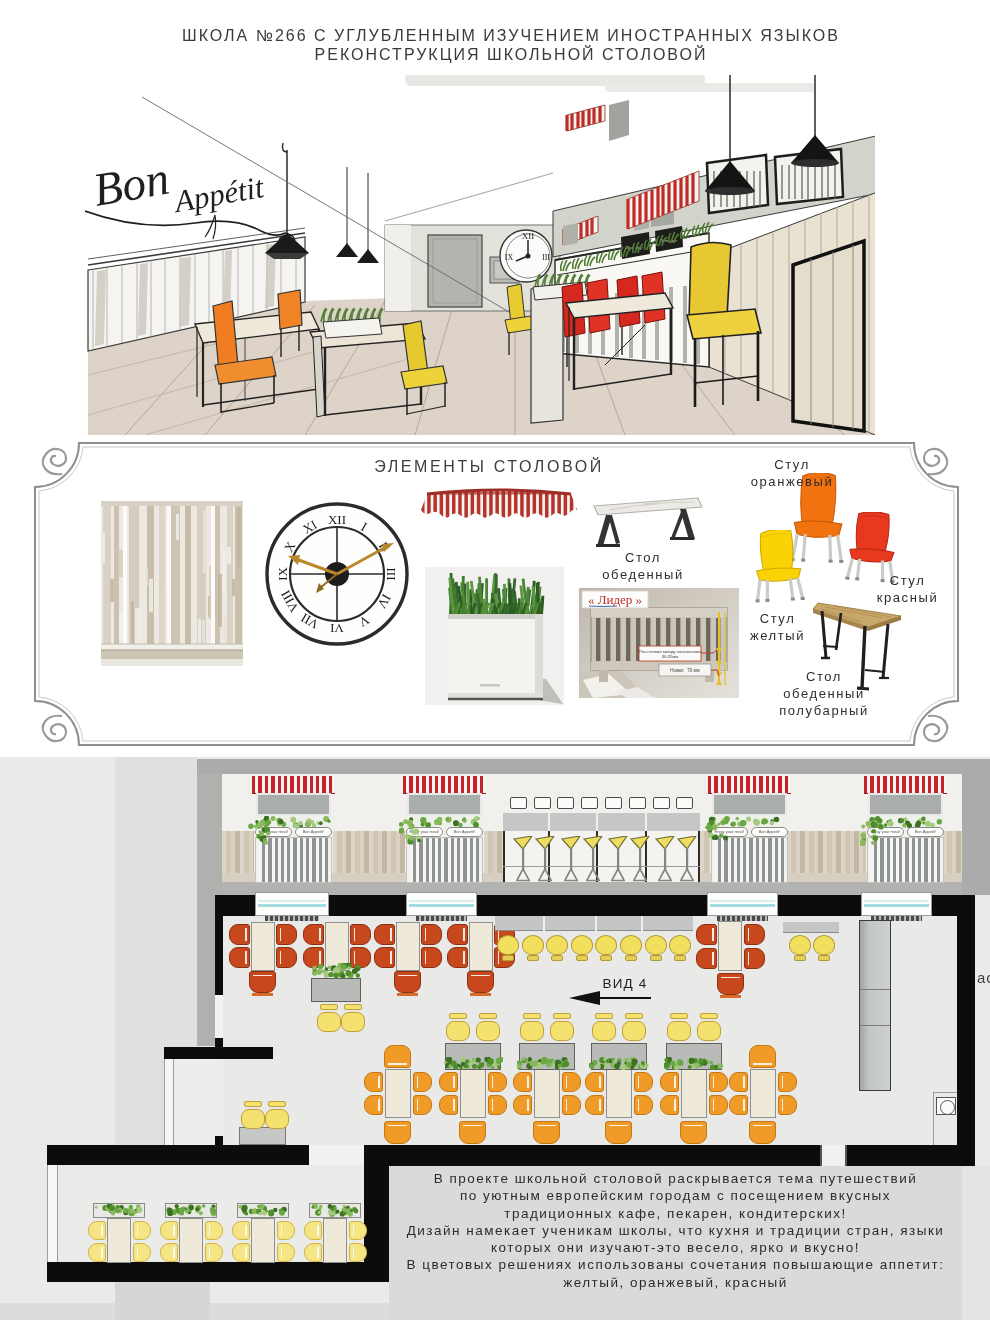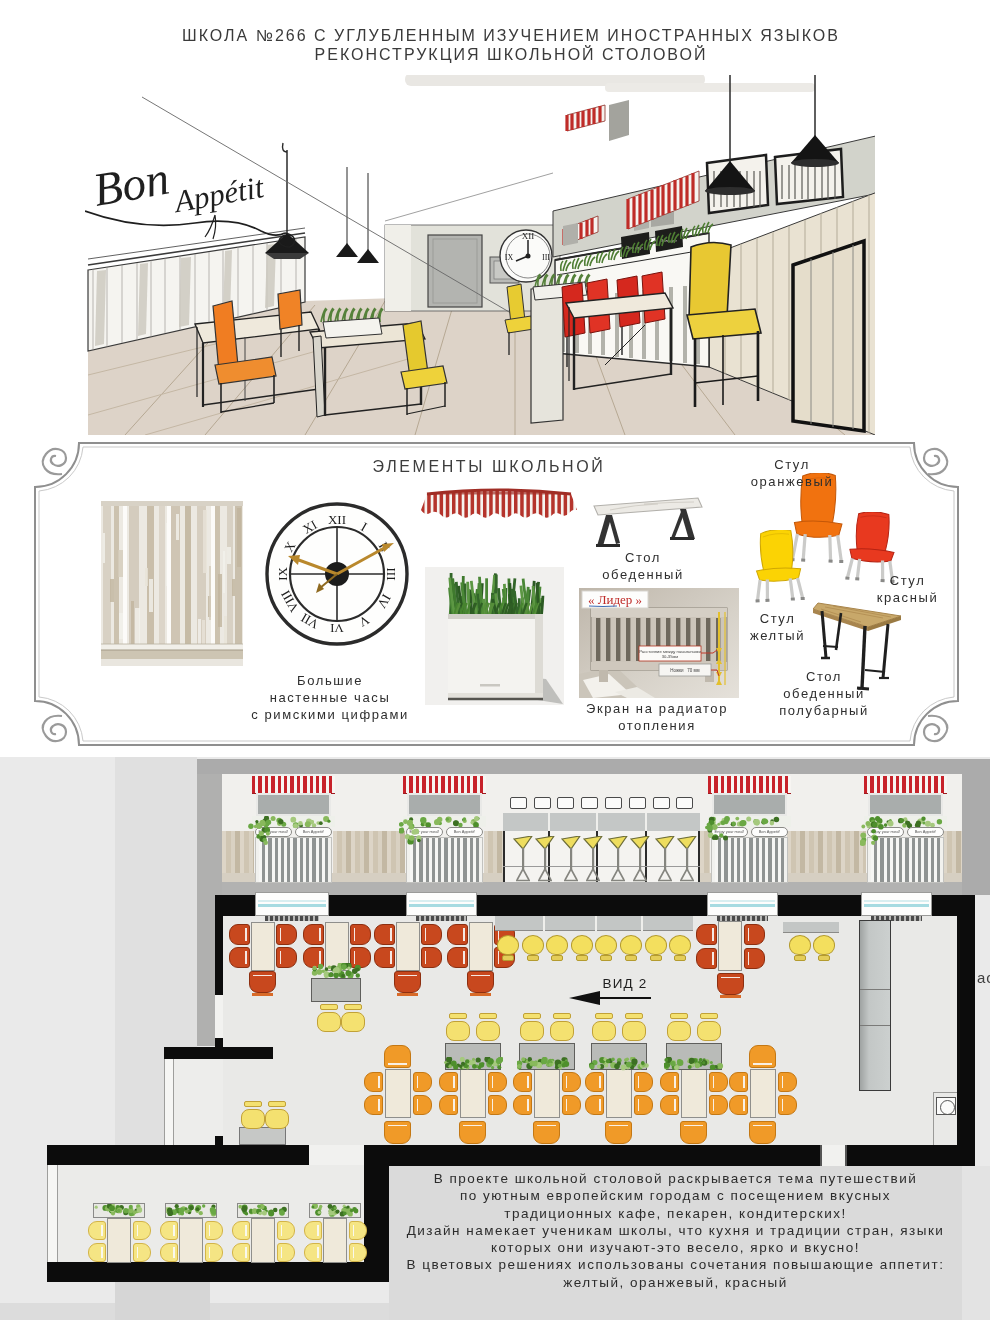--- a/index.html
+++ b/index.html
@@ -307,21 +307,21 @@
 
 <g transform="translate(48 308) scale(1 -1)">
         <path d="M 14 22 C -2 24 -10 12 -2 2 C 5 -7 18 -3 18 6 C 18 13 10 16 5 12 C 1 9 3 3 8 4" fill="none" stroke="#9a9a9a" stroke-width="2.2"></path>
       </g>
 
 <g transform="translate(942 308) scale(-1 -1)">
         <path d="M 14 22 C -2 24 -10 12 -2 2 C 5 -7 18 -3 18 6 C 18 13 10 16 5 12 C 1 9 3 3 8 4" fill="none" stroke="#9a9a9a" stroke-width="2.2"></path>
       </g>
 </svg>
 
-<div class="abs" style="left:299px;top:458px;width:380px;text-align:center;font-size:16px;letter-spacing:2.6px;color:#3d3d3d;">ЭЛЕМЕНТЫ ШКОЛЬНОЙ</div>
+<div class="abs" style="left:299px;top:458px;width:380px;text-align:center;font-size:16px;letter-spacing:2.6px;color:#3d3d3d;">ЭЛЕМЕНТЫ СТОЛОВОЙ</div>
 
 <svg class="abs" style="left:101px;top:501px" width="142" height="165" viewBox="0 0 142 165">
 <rect width="142" height="165" fill="#ece9e2"></rect>
 <rect x="2" y="4" width="8" height="140" fill="#d8d1c4"></rect>
 <rect x="13" y="4" width="5" height="140" fill="#ccc2af"></rect>
 <rect x="28" y="4" width="10" height="140" fill="#d4ccbe"></rect>
 <rect x="46" y="4" width="7" height="140" fill="#c9beaa"></rect>
 <rect x="58" y="4" width="6" height="140" fill="#dcd5c9"></rect>
 <rect x="70" y="4" width="9" height="140" fill="#cfc5b4"></rect>
 <rect x="84" y="4" width="6" height="140" fill="#c6bba6"></rect>
@@ -382,21 +382,20 @@
 <text x="73" y="23" font-size="13" font-family="Liberation Serif,serif" fill="#1e1e1e" text-anchor="middle" transform="rotate(330 73 73)">XI</text>
 <circle cx="73" cy="73" r="12" fill="#1c1c1c"></circle>
 <line x1="73" y1="73" x2="122" y2="46" stroke="#b9882c" stroke-width="3"></line>
 <polygon points="118,43 130,42 120,51" fill="#b9882c"></polygon>
 <line x1="73" y1="73" x2="32" y2="58" stroke="#b9882c" stroke-width="3"></line>
 <polygon points="36,54 24,55 34,64" fill="#b9882c"></polygon>
 <line x1="73" y1="73" x2="56" y2="87" stroke="#8f6a20" stroke-width="2"></line>
 <polygon points="60,88 52,92 55,82" fill="#8f6a20"></polygon>
 </svg>
 
-<div class="lbl" style="left:245px;top:672px;width:170px;">Большие<br>настенные часы<br>с римскими цифрами</div>
 
 <svg class="abs" style="left:421px;top:486px" width="156" height="38" viewBox="0 0 156 38">
 <defs>
         <clipPath id="awnclip">
           <path d="M 6 8 Q 78 0 150 8 L 156 24 Q 152 22 148 27 Q 144 32 139 28 Q 134 25 130 30 Q 125 34 120 29 Q 114 25 109 30 Q 104 34 99 29 Q 94 25 89 30 Q 84 34 79 29 Q 74 25 69 30 Q 64 34 59 29 Q 54 25 49 30 Q 44 34 39 29 Q 34 25 29 30 Q 24 34 19 28 Q 14 24 9 27 Q 4 30 0 24 Z"></path>
         </clipPath>
       </defs>
 <g clip-path="url(#awnclip)">
         <rect width="156" height="38" fill="#f6f4f0"></rect>
 <rect x="0.0" y="0" width="3.5" height="38" fill="#b5342c"></rect>
@@ -583,21 +582,20 @@
       <polygon points="137,97 143,97 140,91" fill="#e3c02d"></polygon>
 <rect x="60" y="58" width="62" height="15" fill="#fbfaf8" stroke="#b4341f" stroke-width="0.8"></rect>
 <text x="91" y="65" text-anchor="middle" font-size="4.2" fill="#444">Расстояние между начальными</text>
 <text x="91" y="70" text-anchor="middle" font-size="4.2" fill="#444">30-35мм</text>
 <rect x="80" y="76" width="52" height="12" fill="#f6f5f2" stroke="#9a9a96" stroke-width="0.8"></rect>
 <text x="106" y="84" text-anchor="middle" font-size="4.5" fill="#444">Ножки&nbsp;&nbsp;&nbsp;70 мм</text>
 <path d="M 122 65 L 134 65 L 138 62" stroke="#c0392b" stroke-width="1" fill="none"></path>
 <path d="M 132 82 L 138 82 L 140 88" stroke="#c0392b" stroke-width="1" fill="none"></path>
 </svg>
 
-<div class="lbl" style="left:567px;top:700px;width:180px;">Экран на радиатор<br>отопления</div>
 
 <svg class="abs" style="left:789px;top:473px" width="66" height="94" viewBox="0 0 66 94">
 <g transform="rotate(2 28.0 44.0)">
 <path d="M 12.3 3.5 Q 28.0 -3.5 44.8 1.8 Q 47.6 24.6 43.7 49.3 L 13.4 51.0 Q 9.5 26.4 12.3 3.5 Z" fill="#f1720f" stroke="#c35708" stroke-width="1"></path>
 <path d="M 14.3 7.9 Q 28.0 2.6 42.8 6.2" fill="none" stroke="#c35708" stroke-width="0.8" opacity="0.6"></path>
 <path d="M 5.6 50.2 Q 28.0 45.8 53.2 50.2 L 50.4 61.6 Q 28.0 66.9 8.4 61.6 Z" fill="#f1720f" stroke="#c35708" stroke-width="1"></path>
 <line x1="9.0" y1="61.6" x2="5.0" y2="87.1" stroke="#cbcbc9" stroke-width="3.2"></line>
 <rect x="3.0" y="86.1" width="4" height="3" fill="#8a8a88"></rect>
 <line x1="49.3" y1="61.6" x2="53.8" y2="87.1" stroke="#cbcbc9" stroke-width="3.2"></line>
 <rect x="51.8" y="86.1" width="4" height="3" fill="#8a8a88"></rect>
@@ -1291,21 +1289,21 @@
     </div>
 
 <div class="abs" style="left:933px;top:1092px;width:1px;height:53px;background:#9a9a98;"></div>
 
 <div class="abs" style="left:933px;top:1092px;width:24px;height:1px;background:#9a9a98;"></div>
 
 <div class="abs" style="left:936px;top:1097px;width:20px;height:18px;background:#fbfbfa;border:1px solid #555;box-sizing:border-box;">
       <div style="position:absolute;left:2.5px;top:2px;width:13px;height:13px;border:1.2px solid #555;border-radius:50%;"></div>
     </div>
 
-<div class="abs" style="left:590px;top:976px;width:70px;font-size:13.5px;letter-spacing:1.2px;color:#1e1e1e;text-align:center;">ВИД 2</div>
+<div class="abs" style="left:590px;top:976px;width:70px;font-size:13.5px;letter-spacing:1.2px;color:#1e1e1e;text-align:center;">ВИД 4</div>
 
 <div class="abs" style="left:569px;top:991px;width:0;height:0;border-top:7px solid transparent;border-bottom:7px solid transparent;border-right:31px solid #111;"></div>
 
 <div class="abs" style="left:600px;top:997px;width:51px;height:2px;background:#111;"></div>
 
 <div class="abs" style="left:385px;top:1069px;width:26px;height:49px;background:#efe9da;border:1.5px solid #8f8f8c;box-sizing:border-box;"></div>
 
 <div class="abs" style="left:364px;top:1072px;width:19px;height:20px;background:#f09a28;border:1px solid #c47814;box-sizing:border-box;border-radius:9px 3px 3px 9px;">
       <div style="position:absolute;right:2.5px;top:3px;bottom:3px;width:1.6px;background:rgba(250,250,248,0.9);"></div>
     </div>

